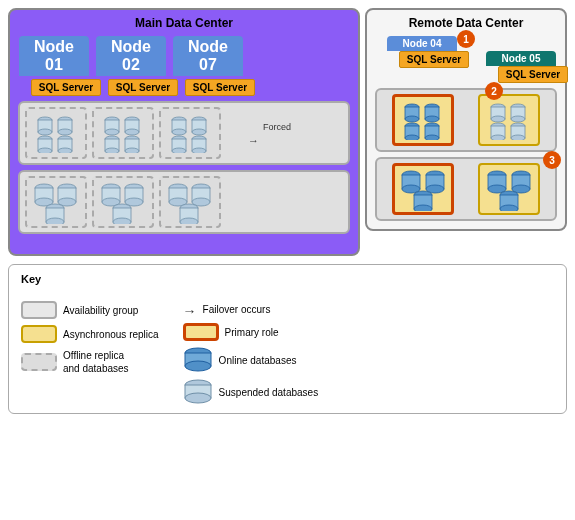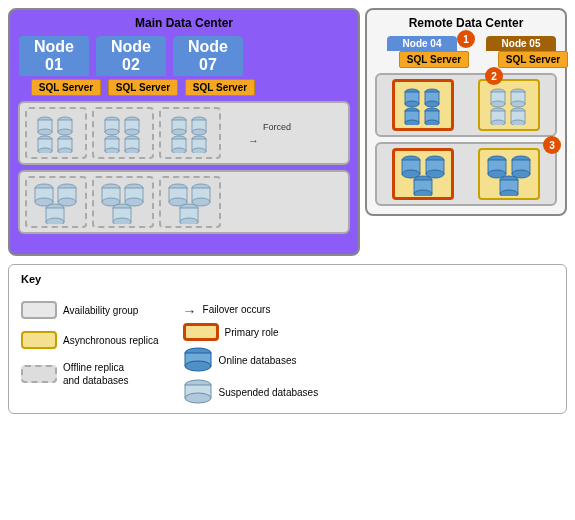--- a/index.html
+++ b/index.html
@@ -434,21 +434,21 @@
 
       <div class="nodes-header" style="justify-content: space-around;">
 
         <div class="node-wrapper">
           <div class="badge" style="top:-6px; right:-6px; z-index:10;">1</div>
           <div class="node-label-remote" style="background:#5b8dd9; color:white; border-radius:4px 4px 0 0; padding:2px 8px; font-size:10px; font-weight:bold; width:70px; text-align:center;">Node 04</div>
           <div class="sql-box">SQL Server</div>
         </div>
 
         <div class="node-wrapper">
-          <div class="node-label-remote" style="background:#a16207; color:white; border-radius:4px 4px 0 0; padding:2px 8px; font-size:10px; font-weight:bold; width:70px; text-align:center;">Node 05</div>
+          <div class="node-label-remote" style="background:#0f766e; color:white; border-radius:4px 4px 0 0; padding:2px 8px; font-size:10px; font-weight:bold; width:70px; text-align:center;margin-top:15px;">Node 05</div>
           <div class="sql-box">SQL Server</div>
         </div>
       </div>
 
       <div class="top-row-ag" style="justify-content: space-around; position:relative;">
 
         <div class="badge" style="position:absolute; top:-8px; right:52px; z-index:10;">2</div>
 
         <div class="replica-primary-role">
           <svg width="42" height="40" viewBox="0 0 42 40">
@@ -546,21 +546,21 @@
         </div>
       </div>
     </div>
   </div>
 
   <div class="key-section">
     <div class="key-title">Key</div>
 
     <div style="display:flex; flex-wrap:wrap; gap:6px 24px; width:100%;">
 
-      <div style="display:flex; flex-direction:column; gap:12px;">
+      <div style="display:flex; flex-direction:column; gap:6px;">
         <div class="key-item">
           <div class="key-ag-box"></div>
           <span>Availability group</span>
         </div>
         <div class="key-item">
           <div class="key-async-box"></div>
           <span>Asynchronous replica</span>
         </div>
         <div class="key-item">
           <div class="key-offline-box"></div>

